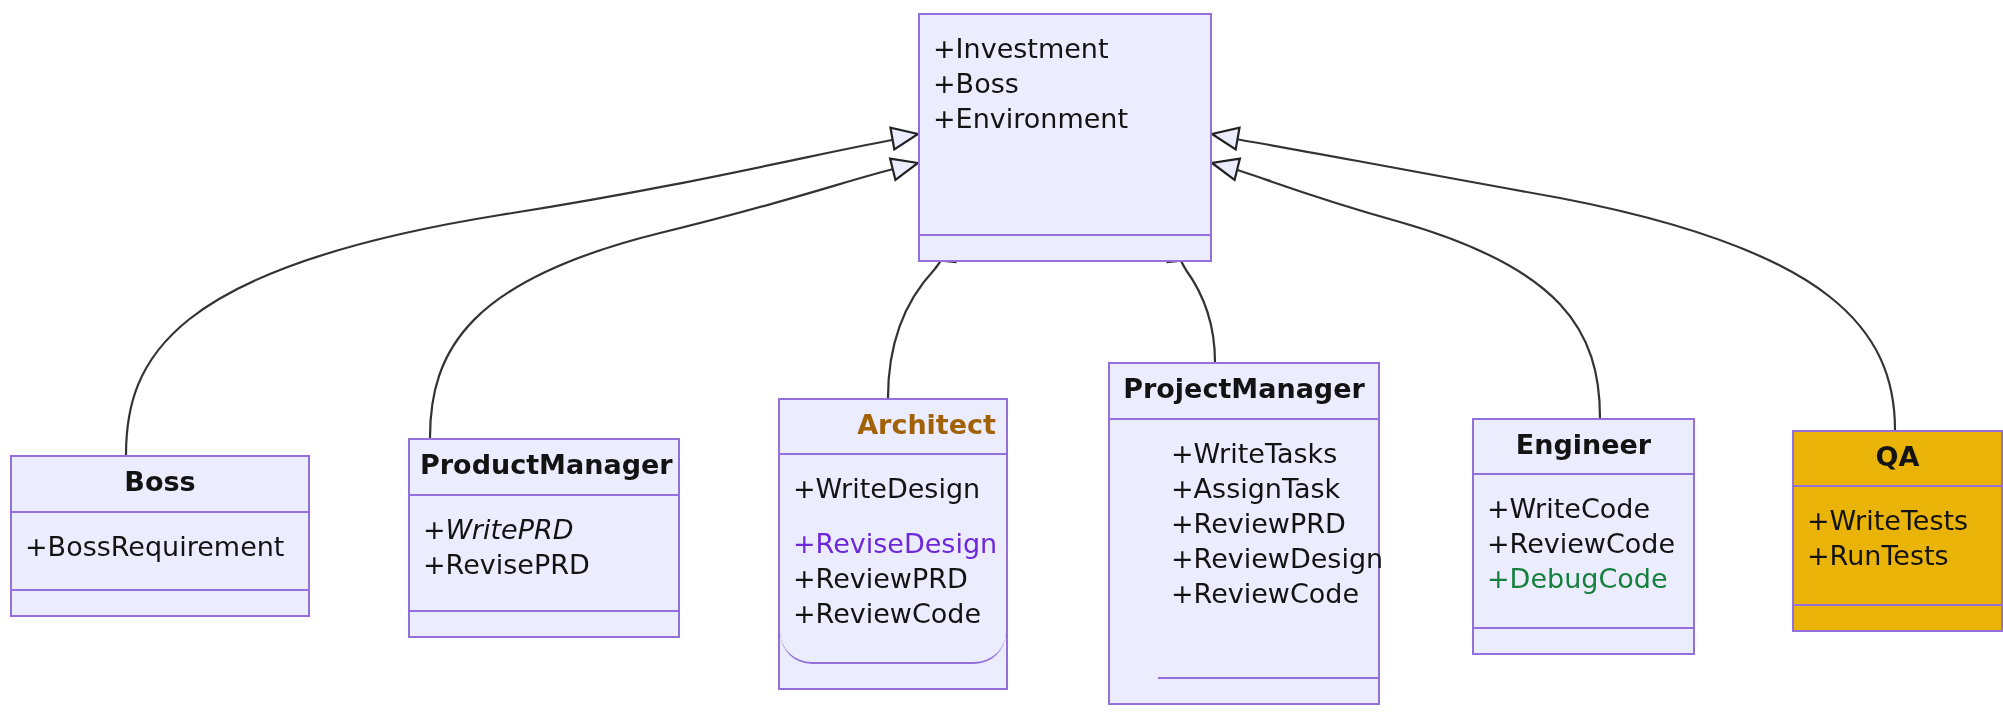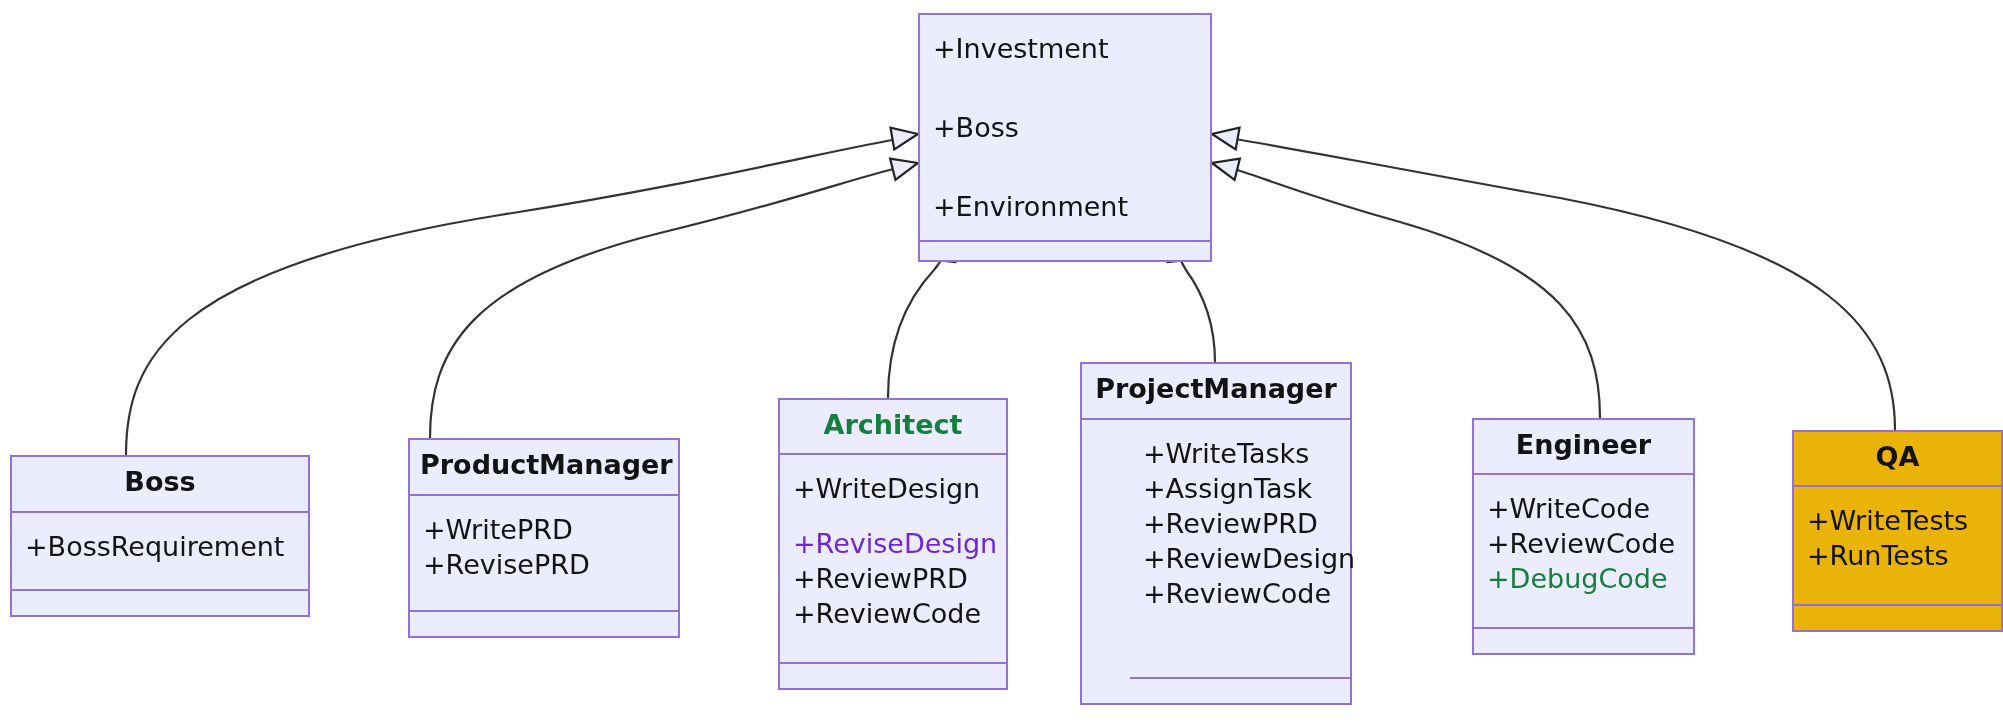--- a/index.html
+++ b/index.html
@@ -90,53 +90,53 @@
         <polygon points="0,0 -26,-11 -26,11" transform="translate(1212,163) rotate(194)" fill="#ECECFF" stroke="#222222" stroke-width="2.2" stroke-linejoin="miter"></polygon>
       </g>
       <g>
         <path d="M 1895 430 C 1895 330 1830 250 1560 198 C 1360 162 1270 144 1228 138" fill="none" stroke="#333333" stroke-width="2.2"></path>
         <polygon points="0,0 -26,-11 -26,11" transform="translate(1212,134) rotate(190)" fill="#ECECFF" stroke="#222222" stroke-width="2.2" stroke-linejoin="miter"></polygon>
       </g>
     </svg>
 
   <div id="node-layer">
       <div class="uml-class" style="left: 918px; top: 13px; width: 294px; height: 249px; background: rgb(236, 236, 255); border-color: rgb(147, 112, 219);">
-        <div class="uml-attrs" style="border-bottom-color: rgb(147, 112, 219); gap: 44px;">
+        <div class="uml-attrs" style="border-bottom-color: rgb(147, 112, 219);">
           <div class="uml-attr" style="color: rgb(19, 19, 19);">+Investment</div>
           <div class="uml-attr" style="color: rgb(19, 19, 19);">+Boss</div>
           <div class="uml-attr" style="color: rgb(19, 19, 19);">+Environment</div>
         </div>
         <div class="uml-methods" style="height: 24px; flex: 0 0 24px;"></div>
       </div>
       <div class="uml-class" style="left: 10px; top: 455px; width: 300px; height: 162px; background: rgb(236, 236, 255); border-color: rgb(147, 112, 219);">
         <div class="uml-title" style="height: 56px; flex: 0 0 56px; border-bottom-color: rgb(147, 112, 219); color: rgb(19, 19, 19);">Boss</div>
         <div class="uml-attrs" style="border-bottom-color: rgb(147, 112, 219);">
           <div class="uml-attr" style="color: rgb(19, 19, 19);">+BossRequirement</div>
         </div>
         <div class="uml-methods" style="height: 24px; flex: 0 0 24px;"></div>
       </div>
       <div class="uml-class" style="left: 408px; top: 438px; width: 272px; height: 200px; background: rgb(236, 236, 255); border-color: rgb(147, 112, 219);">
         <div class="uml-title" style="height: 56px; flex: 0 0 56px; border-bottom-color: rgb(147, 112, 219); color: rgb(19, 19, 19);">ProductManager</div>
         <div class="uml-attrs" style="border-bottom-color: rgb(147, 112, 219);">
-          <div class="uml-attr" style="color: rgb(19, 19, 19);">+WritePRD</div>
+          <div class="uml-attr" style="color: rgb(19, 19, 19); font-style: italic;">+WritePRD</div>
           <div class="uml-attr" style="color: rgb(19, 19, 19);">+RevisePRD</div>
         </div>
         <div class="uml-methods" style="height: 24px; flex: 0 0 24px;"></div>
       </div>
       <div class="uml-class" style="left: 778px; top: 398px; width: 230px; height: 292px; background: rgb(236, 236, 255); border-color: rgb(147, 112, 219);">
-        <div class="uml-title" style="height: 55px; flex: 0 0 55px; border-bottom-color: rgb(147, 112, 219); color: #15803d;">Architect</div>
-        <div class="uml-attrs" style="border-bottom-color: rgb(147, 112, 219);">
+        <div class="uml-title" style="height: 55px; flex: 0 0 55px; border-bottom-color: rgb(147, 112, 219); color: #a16207; text-align: right;">Architect</div>
+        <div class="uml-attrs" style="border-bottom-color: rgb(147, 112, 219); border-radius: 32px;">
           <div class="uml-attr" style="color: rgb(19, 19, 19);">+WriteDesign</div>
           <div class="uml-attr" style="color: #6d28d9; margin-top: 20px;">+ReviseDesign</div>
           <div class="uml-attr" style="color: rgb(19, 19, 19);">+ReviewPRD</div>
           <div class="uml-attr" style="color: rgb(19, 19, 19);">+ReviewCode</div>
         </div>
         <div class="uml-methods" style="height: 24px; flex: 0 0 24px;"></div>
       </div>
-      <div class="uml-class" style="left: 1080px; top: 362px; width: 272px; height: 343px; background: rgb(236, 236, 255); border-color: rgb(147, 112, 219);">
+      <div class="uml-class" style="left: 1108px; top: 362px; width: 272px; height: 343px; background: rgb(236, 236, 255); border-color: rgb(147, 112, 219);">
         <div class="uml-title" style="height: 56px; flex: 0 0 56px; border-bottom-color: rgb(147, 112, 219); color: rgb(19, 19, 19);">ProjectManager</div>
         <div class="uml-attrs" style="border-bottom-color: rgb(147, 112, 219); margin-left: 48px;">
           <div class="uml-attr" style="color: rgb(19, 19, 19);">+WriteTasks</div>
           <div class="uml-attr" style="color: rgb(19, 19, 19);">+AssignTask</div>
           <div class="uml-attr" style="color: rgb(19, 19, 19);">+ReviewPRD</div>
           <div class="uml-attr" style="color: rgb(19, 19, 19);">+ReviewDesign</div>
           <div class="uml-attr" style="color: rgb(19, 19, 19);">+ReviewCode</div>
         </div>
         <div class="uml-methods" style="height: 24px; flex: 0 0 24px;"></div>
       </div>

